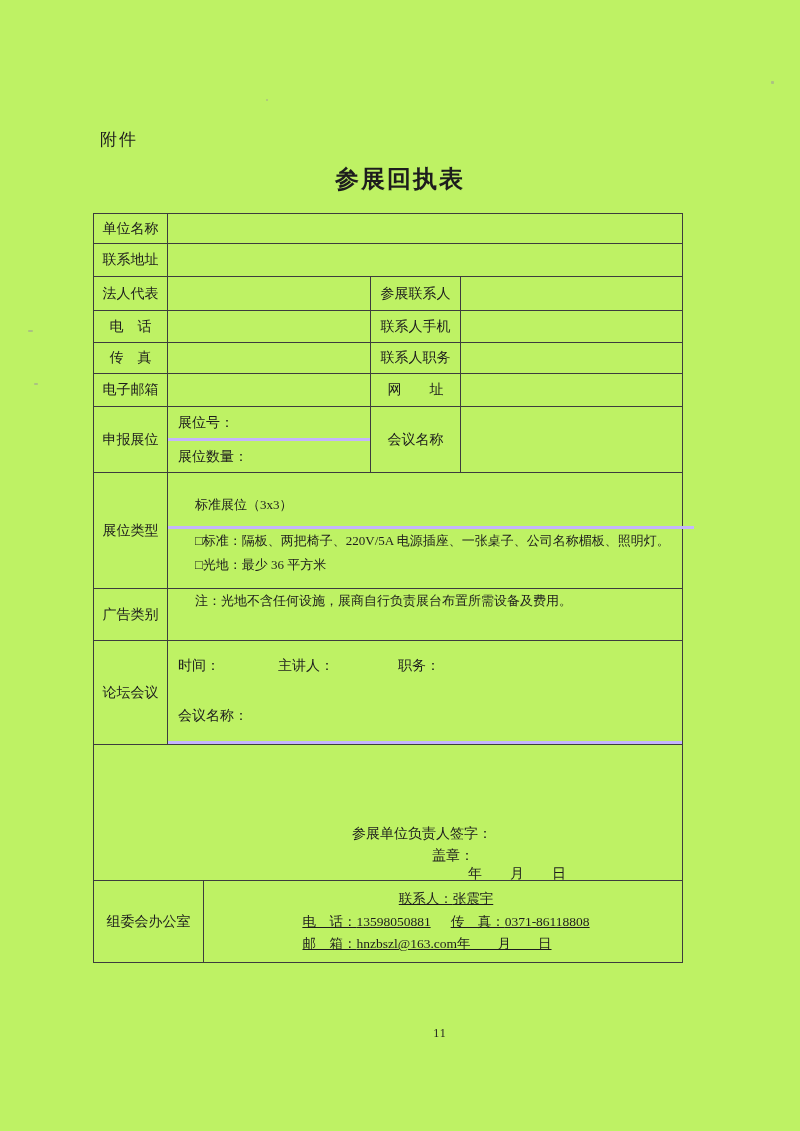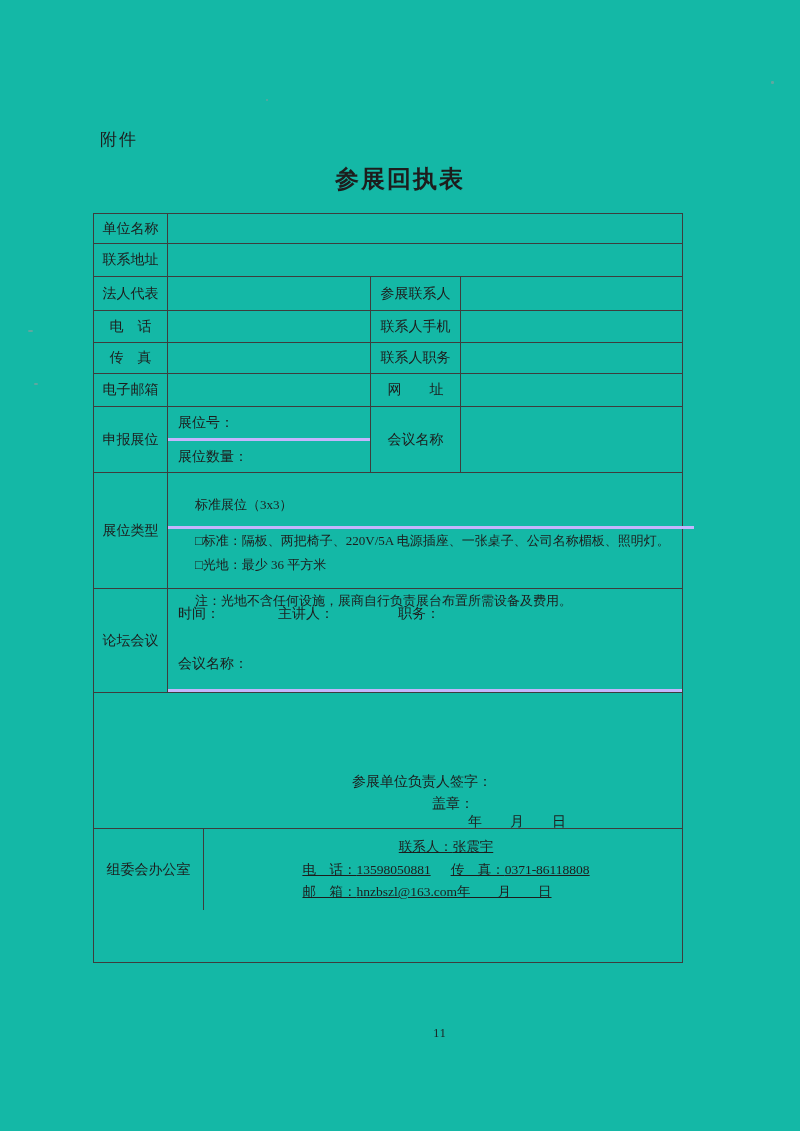--- a/index.html
+++ b/index.html
@@ -1,19 +1,19 @@
 <!DOCTYPE html>
 <html><head>
 <meta charset="utf-8">
 <style>
   html,body{margin:0;padding:0;background:#e9e9e9;}
   .sheet{
     position:relative;
     width:800px;height:1131px;
-    background:#14b8a6;
+    background:#bef264;
     overflow:hidden;
     font-family:"Liberation Serif","DejaVu Serif",serif;
     color:#1d1d1d;
     margin:0 auto;
   }
   .attachment{
     position:absolute;left:100px;top:128px;
     font-size:17px;letter-spacing:2px;
   }
   .title{
@@ -123,20 +123,24 @@
           <p>标准展位（3x3）</p>
           <p>□标准：隔板、两把椅子、220V/5A 电源插座、一张桌子、公司名称楣板、照明灯。</p>
         </div>
         <div class="subrow blocktext" style="flex:1;padding-top:10px">
           <p>□光地：最少 36 平方米</p>
           <p>注：光地不含任何设施，展商自行负责展台布置所需设备及费用。</p>
         </div>
       </div>
     </div>
 
+    <div class="row" style="height:52px">
+      <div class="cell lab w74">广告类别</div>
+      <div class="cell grow end"></div>
+    </div>
 
     <div class="row" style="height:104px">
       <div class="cell lab w74">论坛会议</div>
       <div class="cell grow end subcol">
         <div class="subrow forumline" style="flex:1">
           <span>时间：</span>
           <span style="margin-left:58px">主讲人：</span>
           <span style="margin-left:64px">职务：</span>
         </div>
         <div class="subrow divide" style="height:54px">会议名称：</div>

